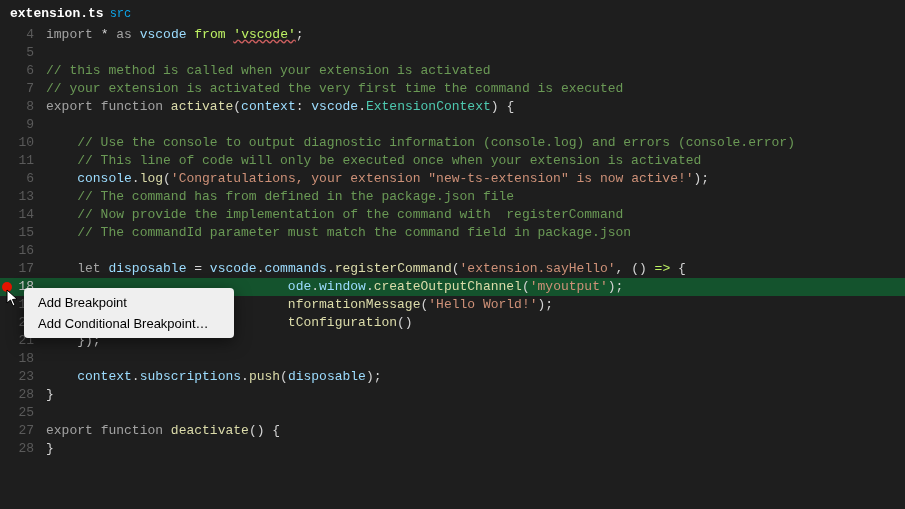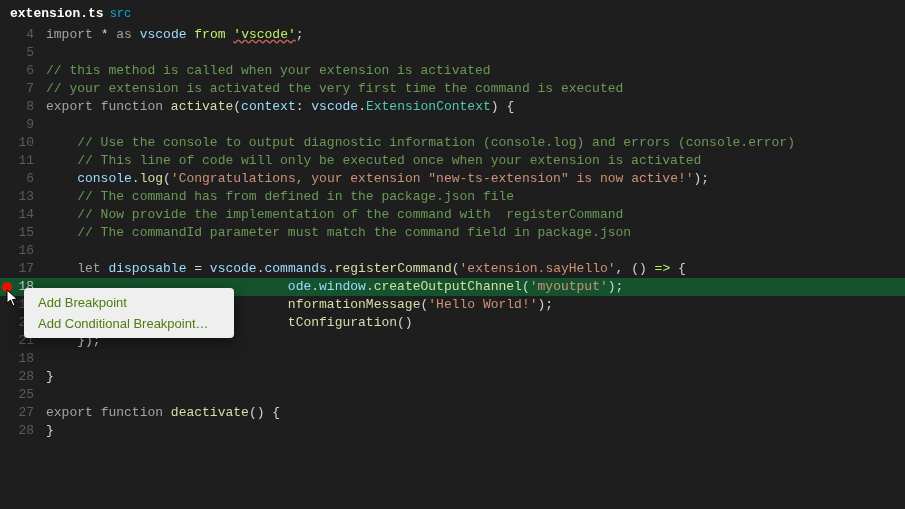--- a/index.html
+++ b/index.html
@@ -74,21 +74,21 @@
     top: 4px;
   }
   .line { position: relative; }
 
   
   .ctx-menu {
     position: absolute;
     left: 24px;
     top: 288px;
     background: #efefef;
-    color: #4d7c0f;
+    color: #000000;
     font-family: -apple-system, "Segoe UI", Arial, sans-serif;
     font-size: 13px;
     border-radius: 4px;
     box-shadow: 0 4px 16px rgba(0,0,0,0.5);
     padding: 4px 0;
     min-width: 210px;
     z-index: 10;
   }
   .ctx-item {
     padding: 3px 14px;
@@ -128,20 +128,21 @@
     <div class="line"><div class="gutter">13</div><div class="code"><span class="pun">    </span><span class="cmt">// The command has from defined in the package.json file</span></div></div>
     <div class="line"><div class="gutter">14</div><div class="code"><span class="pun">    </span><span class="cmt">// Now provide the implementation of the command with  registerCommand</span></div></div>
     <div class="line"><div class="gutter">15</div><div class="code"><span class="pun">    </span><span class="cmt">// The commandId parameter must match the command field in package.json</span></div></div>
     <div class="line"><div class="gutter">16</div><div class="code"></div></div>
     <div class="line"><div class="gutter">17</div><div class="code"><span class="pun">    </span><span class="kw">let</span><span class="pun"> </span><span class="id">disposable</span><span class="pun"> = </span><span class="id">vscode</span><span class="pun">.</span><span class="id">commands</span><span class="pun">.</span><span class="fn">registerCommand</span><span class="pun">(</span><span class="str">'extension.sayHello'</span><span class="pun">, () </span><span class="kw2">=&gt;</span><span class="pun"> {</span></div></div>
     <div class="line hl"><div class="gutter">18</div><div class="bp"></div><div class="code"><span class="pun">                               </span><span class="id">ode</span><span class="pun">.</span><span class="id">window</span><span class="pun">.</span><span class="fn">createOutputChannel</span><span class="pun">(</span><span class="str">'myoutput'</span><span class="pun">);</span></div></div>
     <div class="line"><div class="gutter">19</div><div class="code"><span class="pun">                               </span><span class="fn">nformationMessage</span><span class="pun">(</span><span class="str">'Hello World!'</span><span class="pun">);</span></div></div>
     <div class="line"><div class="gutter">20</div><div class="code"><span class="pun">                               </span><span class="fn">tConfiguration</span><span class="pun">()</span></div></div>
     <div class="line"><div class="gutter">21</div><div class="code"><span class="pun">    });</span></div></div>
     <div class="line"><div class="gutter">18</div><div class="code"></div></div>
+    <div class="line"><div class="gutter">23</div><div class="code"><span class="pun">    </span><span class="id">context</span><span class="pun">.</span><span class="id">subscriptions</span><span class="pun">.</span><span class="fn">push</span><span class="pun">(</span><span class="id">disposable</span><span class="pun">);</span></div></div>
     <div class="line"><div class="gutter">28</div><div class="code"><span class="pun">}</span></div></div>
     <div class="line"><div class="gutter">25</div><div class="code"></div></div>
     <div class="line"><div class="gutter">27</div><div class="code"><span class="kw">export</span><span class="pun"> </span><span class="kw">function</span><span class="pun"> </span><span class="fn">deactivate</span><span class="pun">() </span><span class="pun">{</span></div></div>
     <div class="line"><div class="gutter">28</div><div class="code"><span class="pun">}</span></div></div>
   </div>
 
 <div class="ctx-menu">
   <div class="ctx-item">Add Breakpoint</div>
   <div class="ctx-item">Add Conditional Breakpoint…</div>
 </div>

